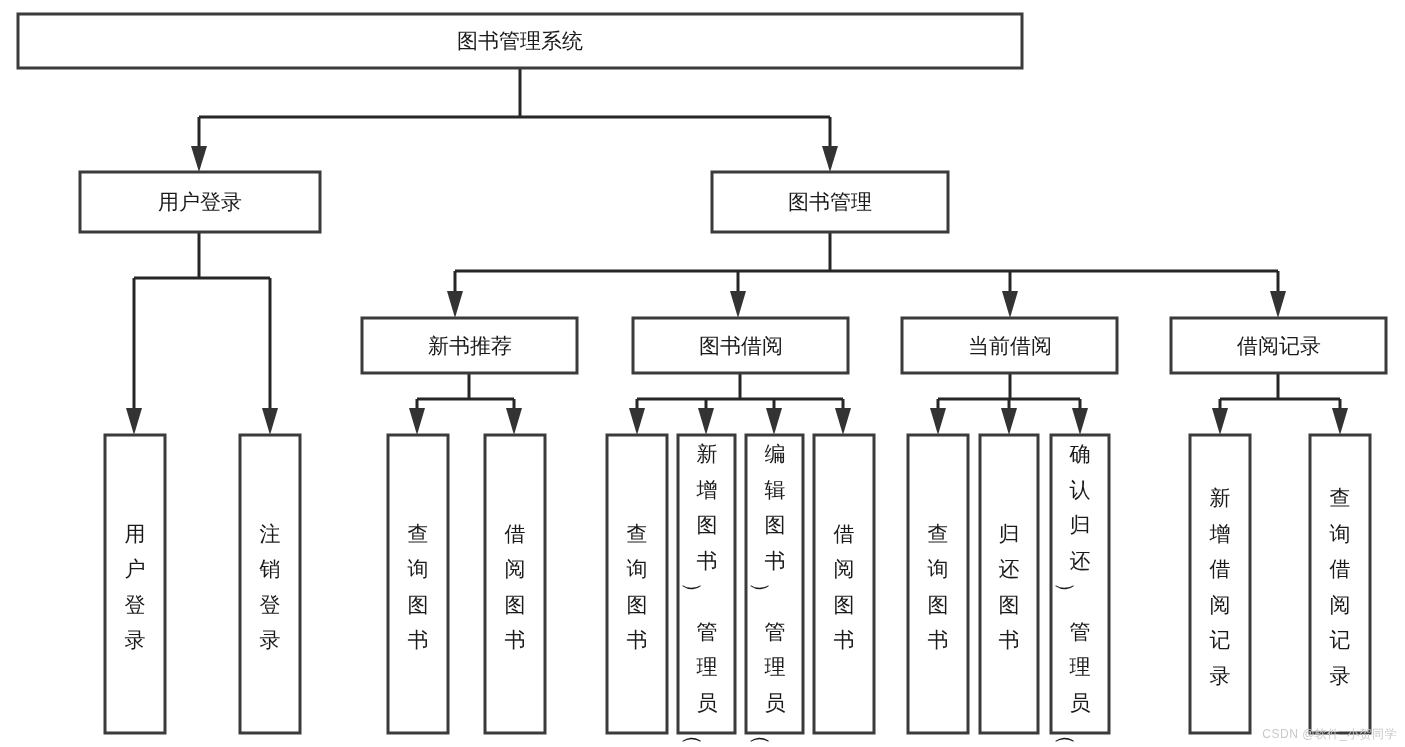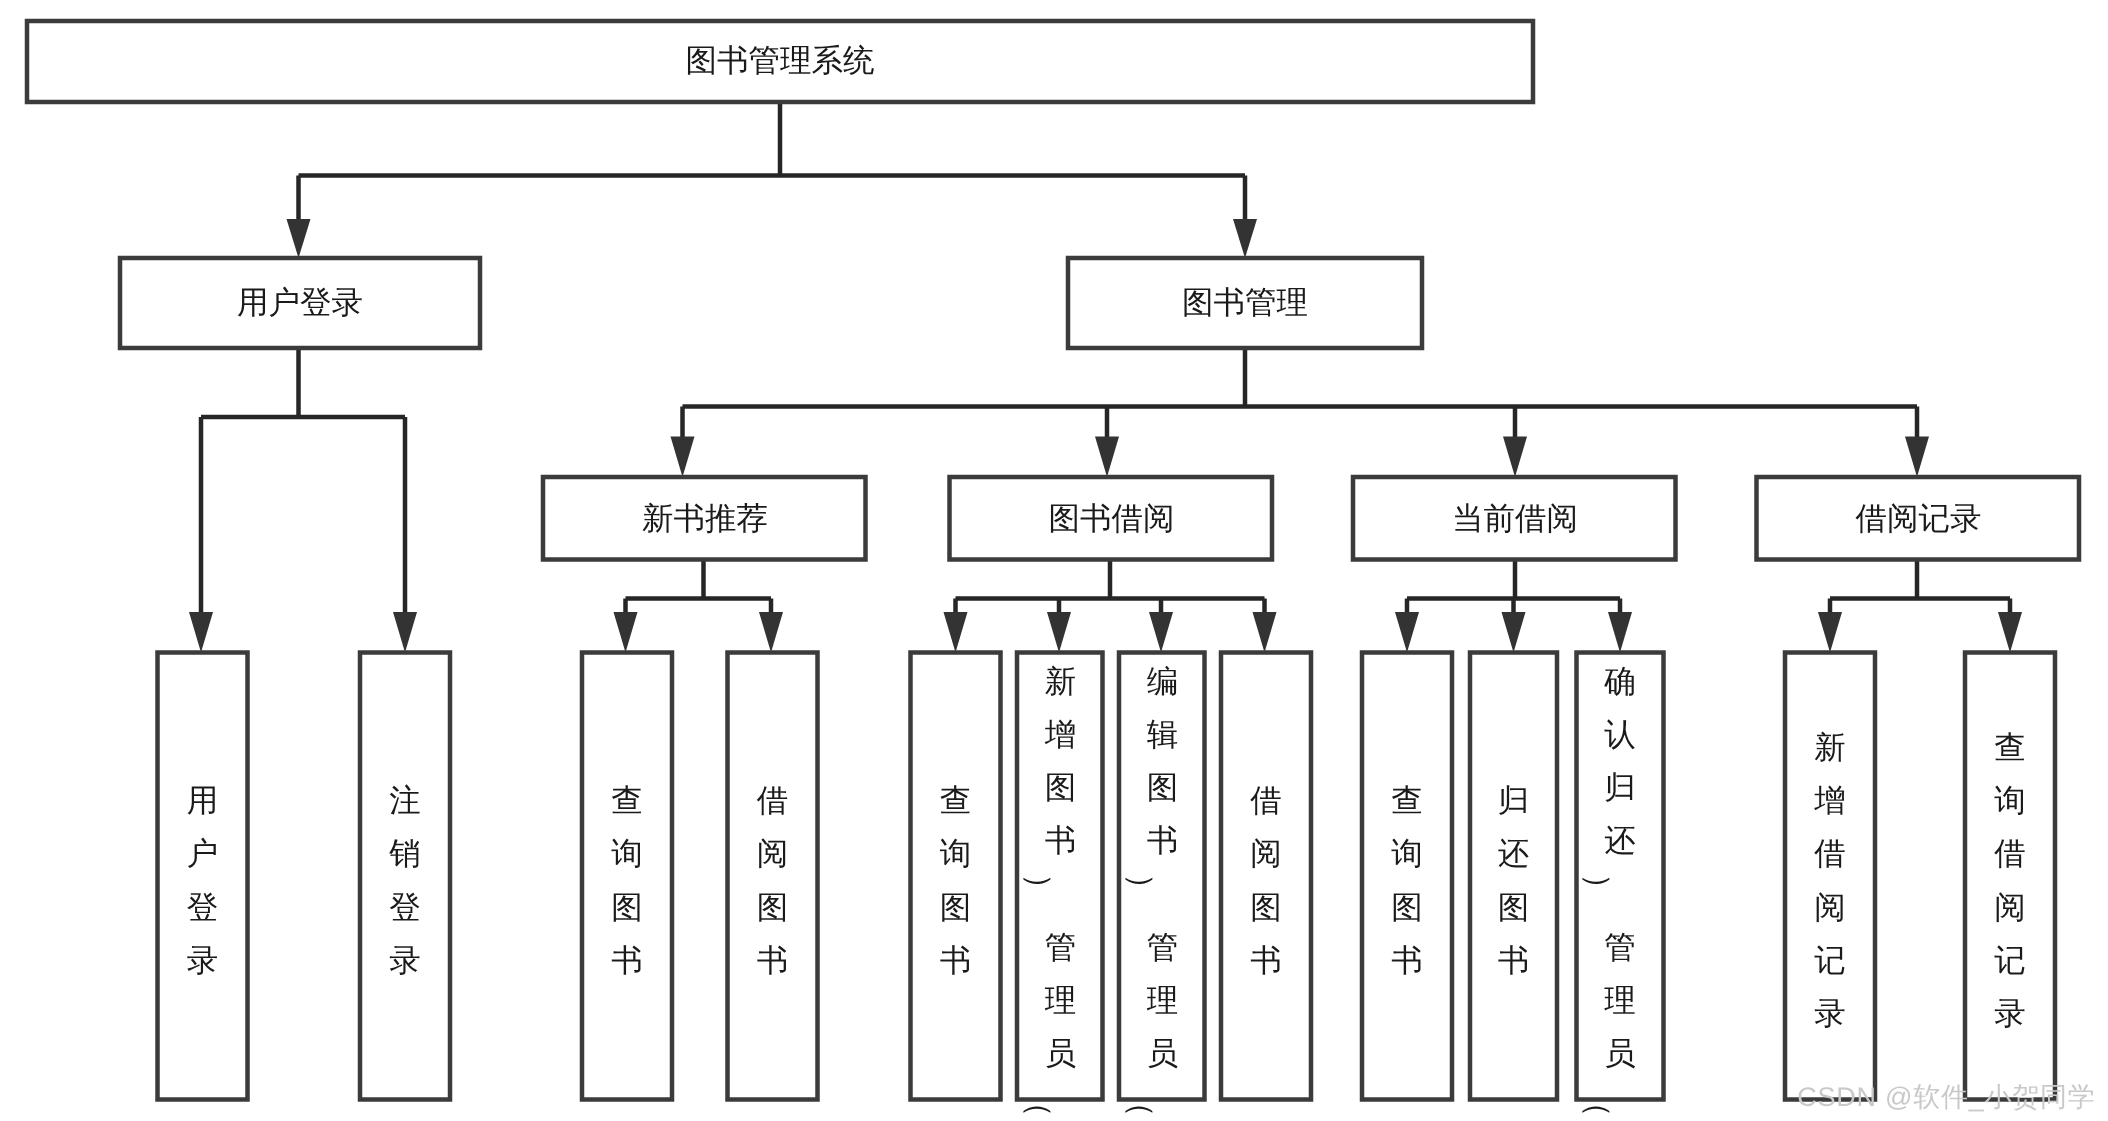--- a/index.html
+++ b/index.html
@@ -53,21 +53,21 @@
     font-family: "Liberation Sans", "DejaVu Sans", sans-serif;
     font-size: 21px;
     fill: #1a1a1a;
     text-anchor: middle;
   }
   .watermark {
     position: absolute;
     right: 8px;
     bottom: 4px;
     font-family: "Liberation Sans", "DejaVu Sans", sans-serif;
-    font-size: 18px;
+    font-size: 12px;
     color: #c9c9c9;
     letter-spacing: 0.5px;
     white-space: nowrap;
     user-select: none;
   }
 </style>
 </head>
 <body>
 
 <div id="diagram-root">

